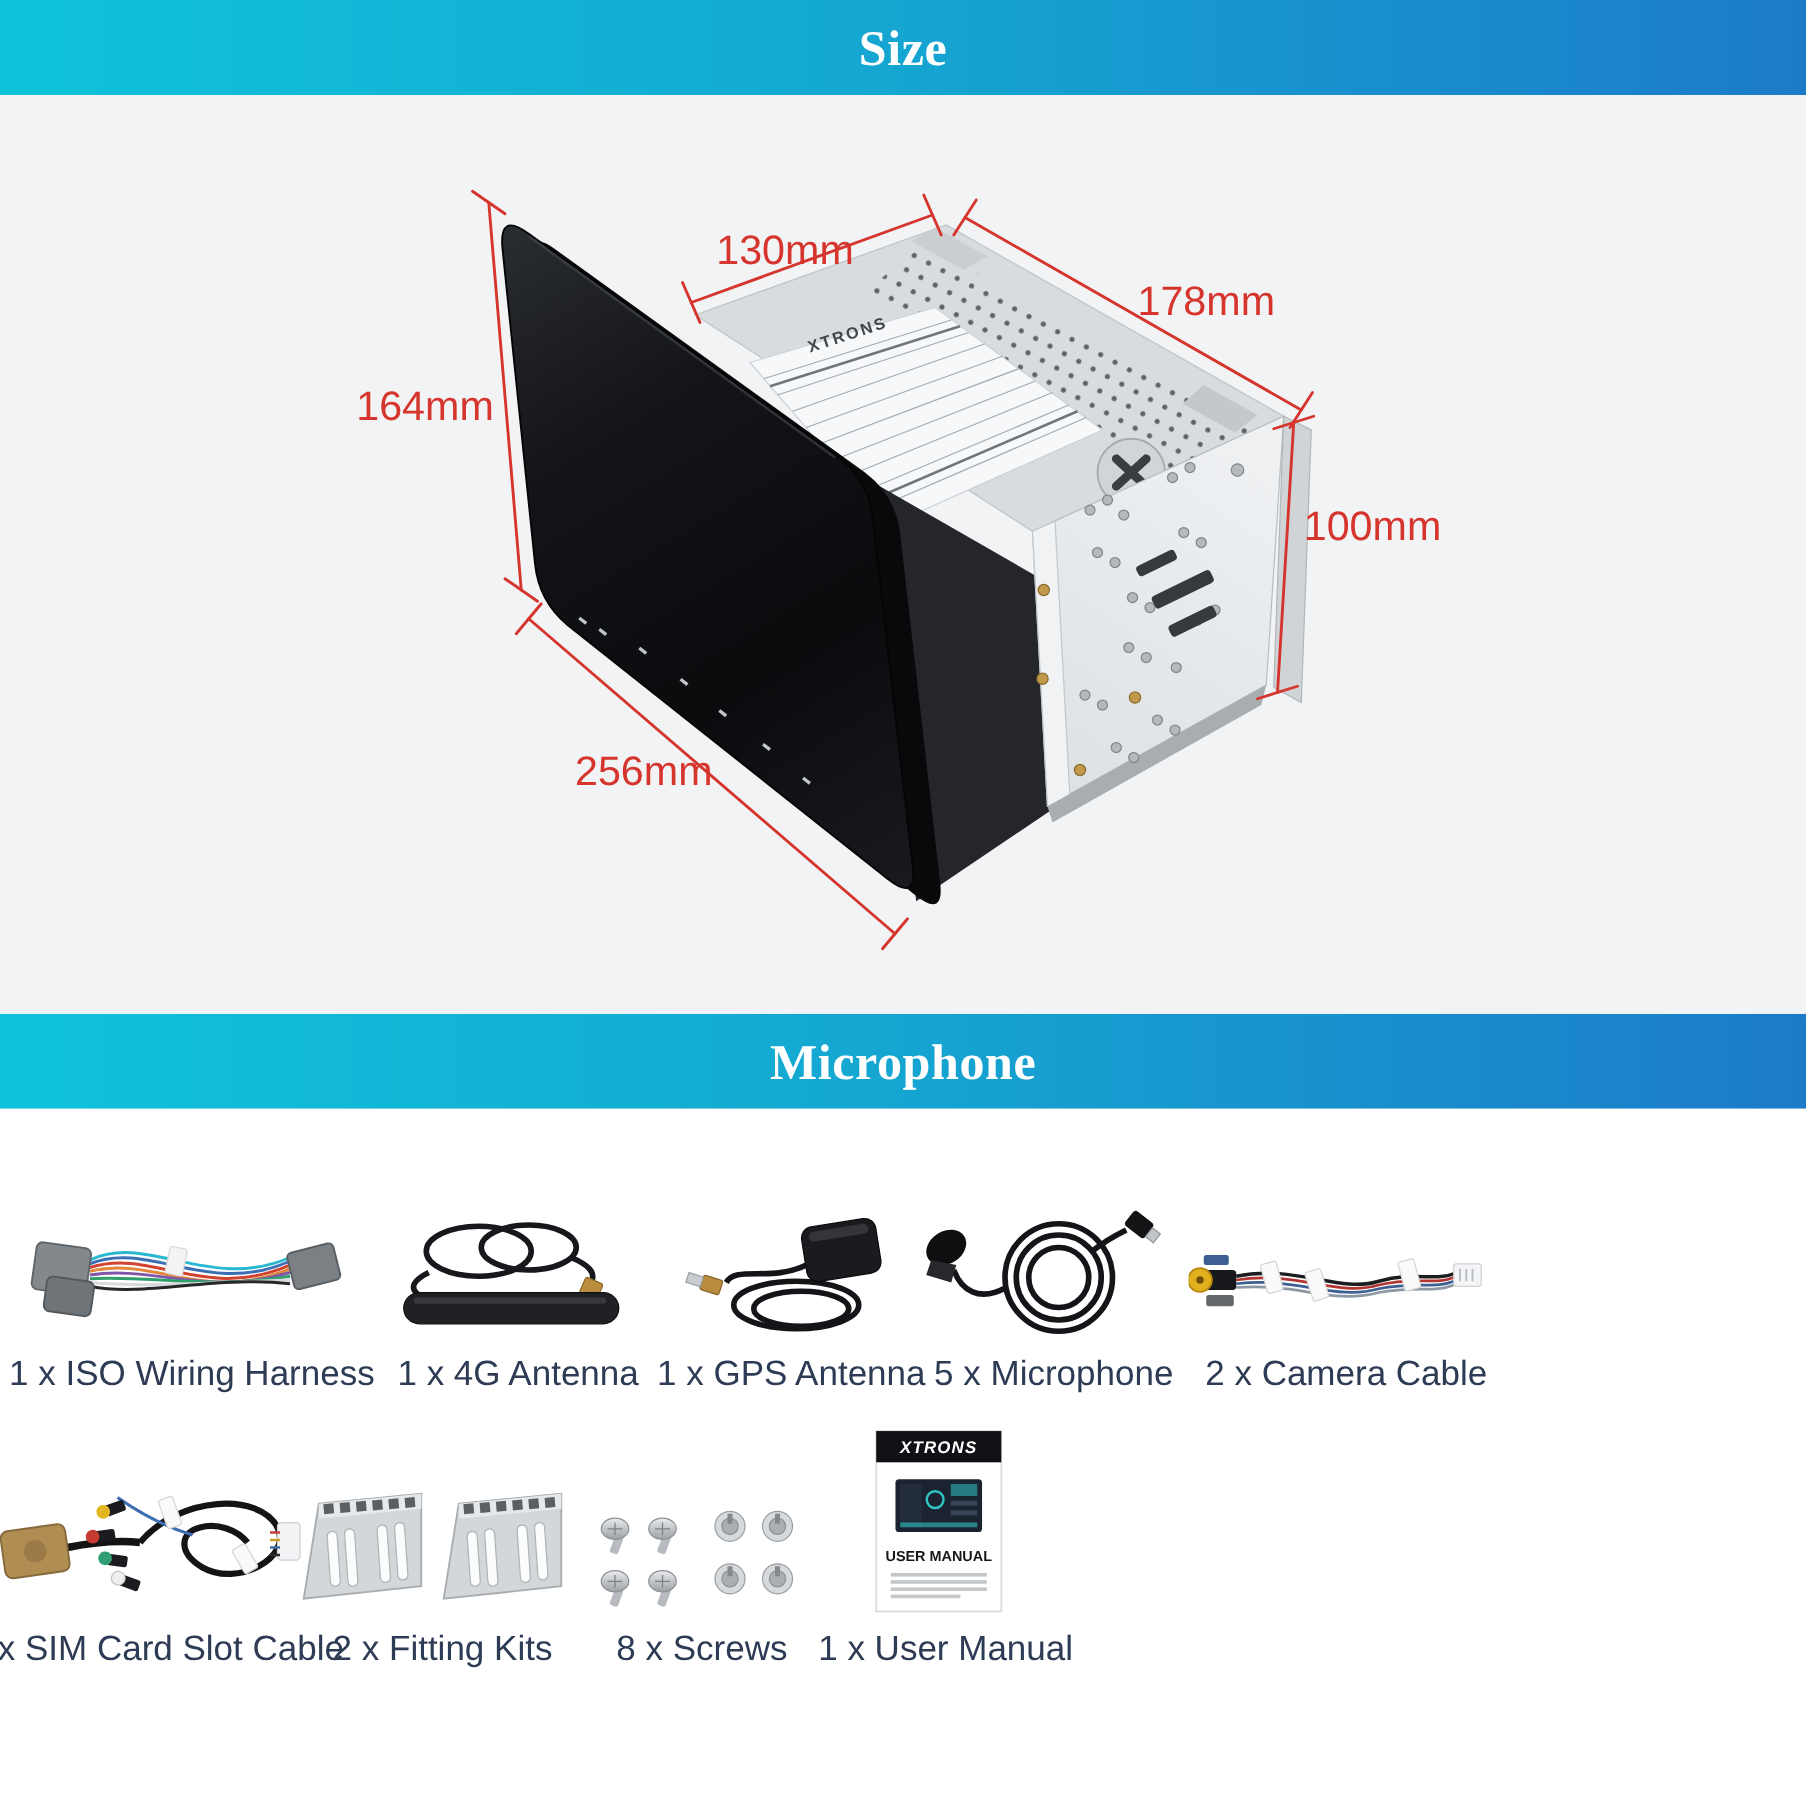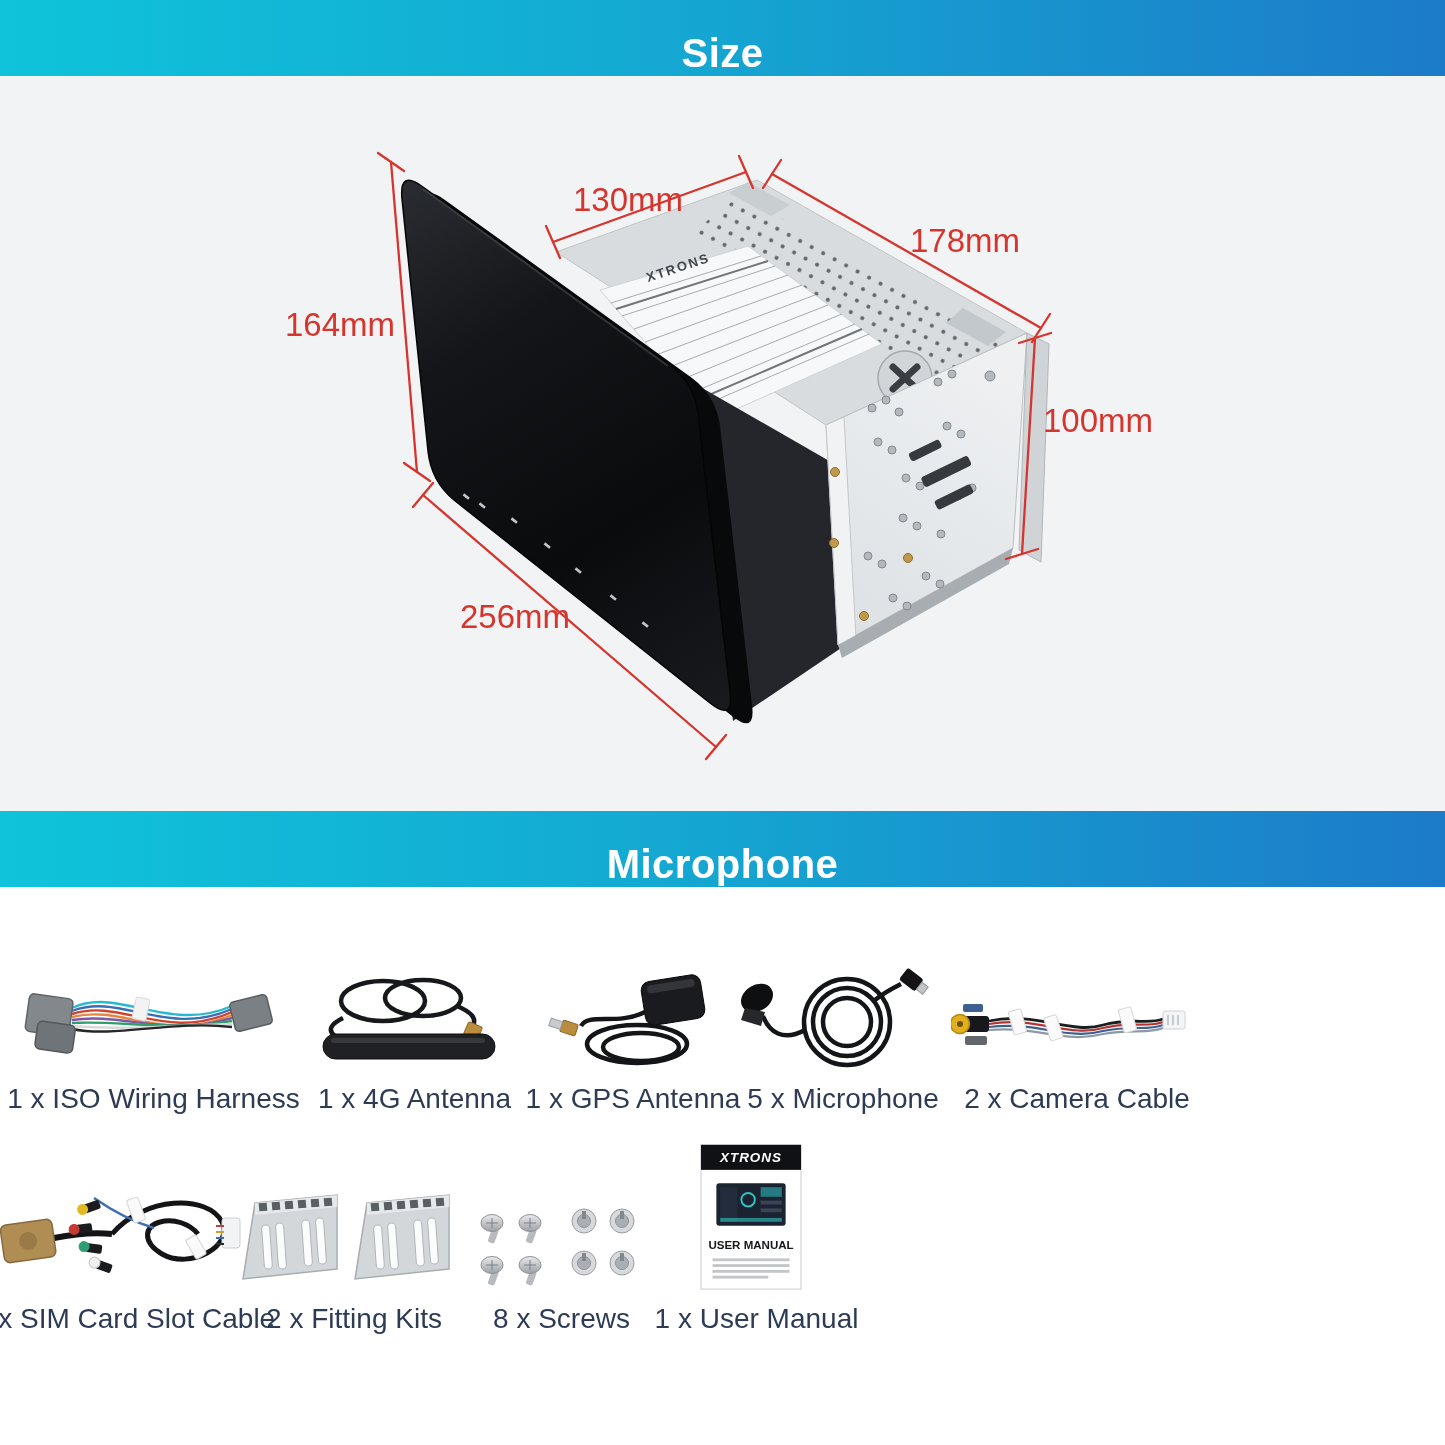--- a/index.html
+++ b/index.html
@@ -2,21 +2,21 @@
 <html><head>
 <meta charset="utf-8">
 <style>
   * { margin:0; padding:0; box-sizing:border-box; }
   html,body { width:1445px; height:1445px; overflow:hidden; }
   body { font-family:"Liberation Sans", sans-serif; background:#ffffff; }
 
   .banner {
     height:76px; width:1445px;
     background:linear-gradient(90deg,#0fc3da 0%, #14a9d2 45%, #1c7bc9 100%);
-    display:flex; align-items:flex-end; justify-content:center;
+    display:flex; align-items:center; justify-content:center;font-family:Liberation Serif, serif;
   }
   .banner h1 {
     color:#ffffff; font-size:40px; font-weight:bold; letter-spacing:0.5px;
   }
 
   .size-section {
     height:735px; width:1445px; position:relative;
     background:#f2f3f5;
   }
   .size-section svg { position:absolute; left:0; top:0; }

